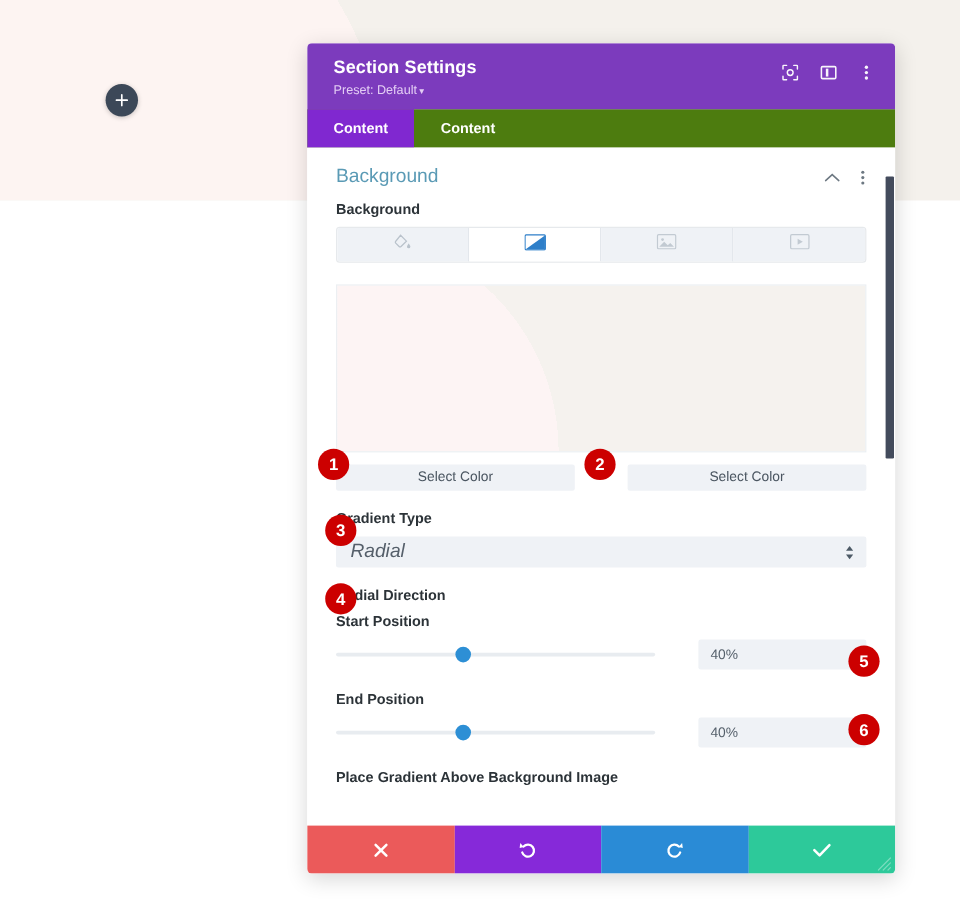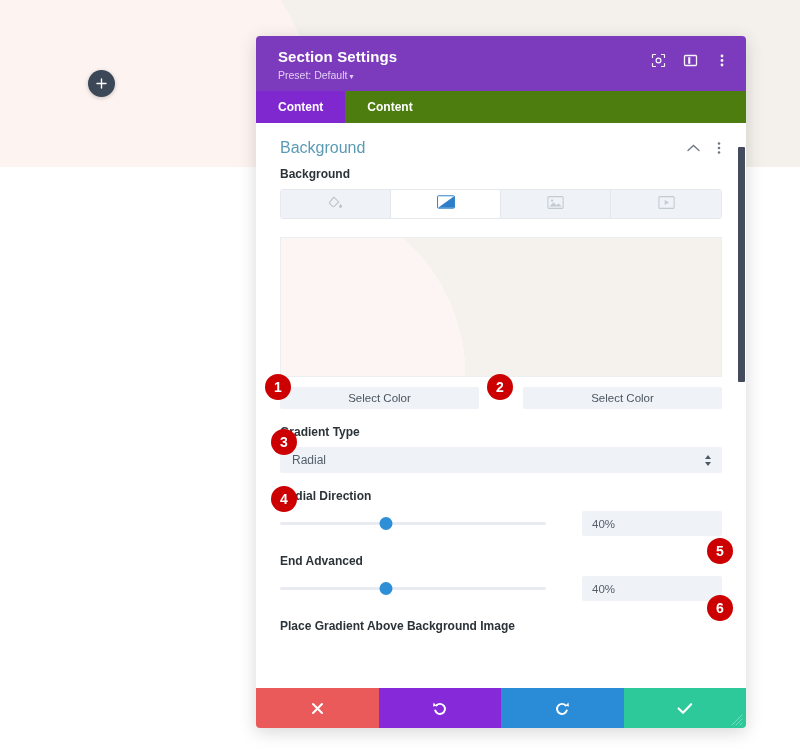--- a/index.html
+++ b/index.html
@@ -202,24 +202,25 @@
   .color-gap { width: 20px; flex: 0 0 20px; }
 
   .select-field {
     position: relative;
     height: 26px;
     background: #eff2f6;
     border-radius: 2px;
     display: flex;
     align-items: center;
     padding: 0 10px 0 12px;
-    font-size: 12px;
+    font-size: 16px;
     color: #555f6a;
     cursor: pointer;
     margin-bottom: 16px;
+    font-style: italic;
   }
   .select-field .select-value { flex: 1 1 auto; }
   .select-arrows {
     font-size: 9px; line-height: 7px; color: #4d5a66;
     display:flex; flex-direction: column; align-items:center;
   }
 
   .slider-row {
     display: flex;
     align-items: center;
@@ -442,29 +443,30 @@
         <span class="select-arrows">
           <svg width="8" height="13" viewBox="0 0 8 13">
             <path d="M4 1 L7 5 L1 5 Z" fill="#4d5a66"></path>
             <path d="M4 12 L7 8 L1 8 Z" fill="#4d5a66"></path>
           </svg>
         </span>
       </div>
 
       <div class="field-label">Radial Direction</div>
 
+      <div class="field-label">Start Position</div>
       <div class="slider-row">
         <div class="slider-track-wrap">
           <div class="slider-track"></div>
           <div class="slider-handle" id="start-handle" style="left: 40%;"></div>
         </div>
         <input class="slider-input" id="start-input" type="text" readonly="" value="40%" style="">
       </div>
 
-      <div class="field-label">End Advanced</div>
+      <div class="field-label">End Position</div>
       <div class="slider-row">
         <div class="slider-track-wrap">
           <div class="slider-track"></div>
           <div class="slider-handle" id="end-handle" style="left: 40%;"></div>
         </div>
         <input class="slider-input" id="end-input" type="text" readonly="" value="40%" style="">
       </div>
 
       <div class="field-label">Place Gradient Above Background Image</div>
 

